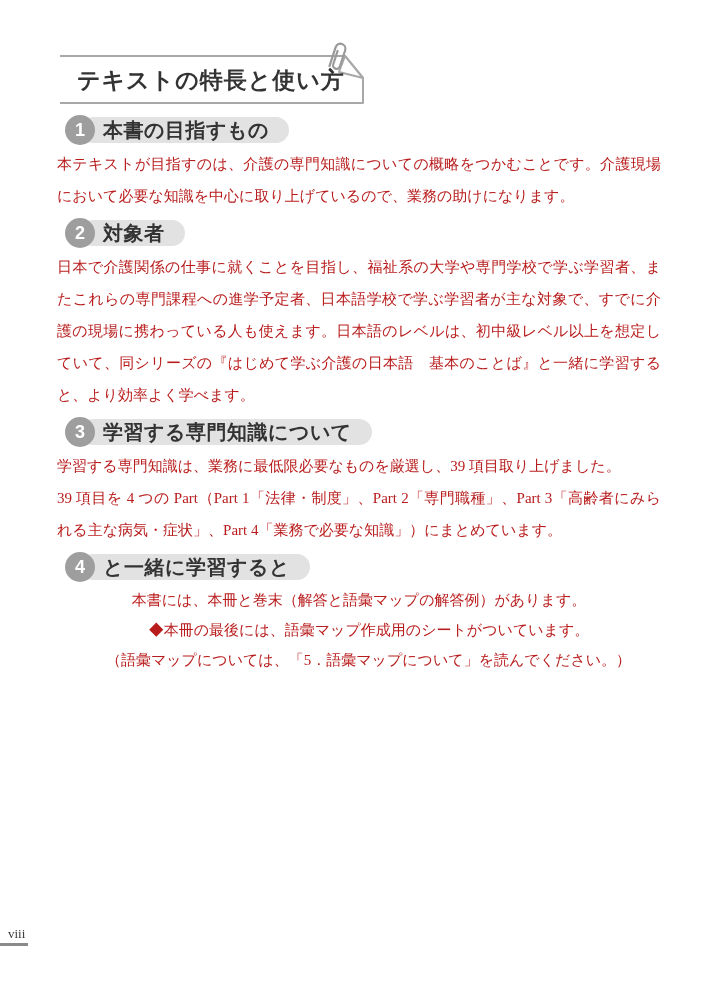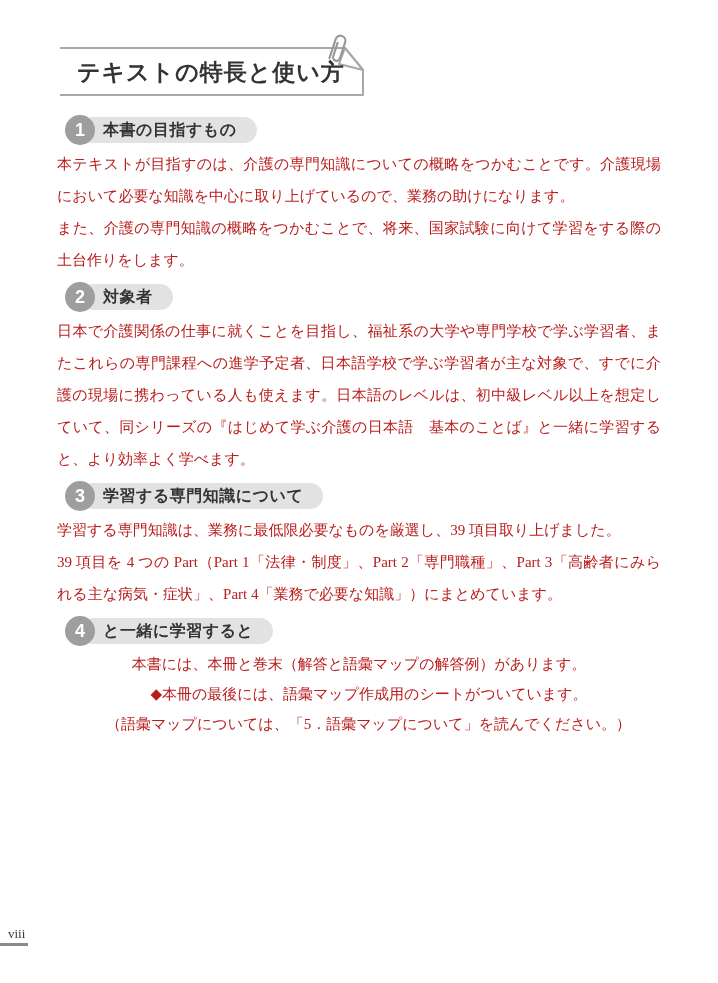--- a/index.html
+++ b/index.html
@@ -9,21 +9,21 @@
     height: 983px;
     background: #ffffff;
     overflow: hidden;
     color: #222222;
   }
 
   
   .title-note {
     position: absolute;
     left: 55px;
-    top: 28px;
+    top: 36px;
     width: 330px;
     height: 80px;
   }
   .title-note svg { position: absolute; left: 0; top: 0; }
   .title-text {
     position: absolute;
     left: 22px;
     top: 29px;
     font-family: "Liberation Sans", "DejaVu Sans", sans-serif;
     font-weight: bold;
@@ -68,37 +68,37 @@
     font-weight: bold;
     font-size: 18px;
     display: flex; align-items: center; justify-content: center;
   }
   .badge-label {
     position: relative; z-index: 1;
     margin-left: 8px;
     padding-right: 20px;
     font-family: "Liberation Sans", "DejaVu Sans", sans-serif;
     font-weight: bold;
-    font-size: 16px;
+    font-size: 20px;
     letter-spacing: 0.5px;
     color: #333333;
     white-space: nowrap;
   }
 
   
   .body-p {
     margin: 0;
     font-family: "Liberation Serif", "DejaVu Serif", serif;
     font-size: 15px;
     line-height: 32px;
     color: #b91c1c;
     text-align: justify;
   }
   .sec-4 .body-p { line-height: 30px; text-align: center; }
-  .indent-1 { margin-left: 20px; }
+  .indent-1 { margin-left: 20px; font-family: Liberation Serif, serif; }
   .indent-2 { margin-left: 19px; }
 
   
   .page-number {
     position: absolute;
     left: 8px;
     top: 926px;
     font-family: "Liberation Serif", "DejaVu Serif", serif;
     font-size: 13px;
     color: #3a3a3a;
@@ -130,21 +130,20 @@
 
   <div class="content">
 
     <section class="sec sec-1">
       <div class="badge">
         <div class="badge-bar"></div>
         <div class="badge-circle">1</div>
         <div class="badge-label">本書の目指すもの</div>
       </div>
       <p class="body-p">本テキストが目指すのは、介護の専門知識についての概略をつかむことです。介護現場において必要な知識を中心に取り上げているので、業務の助けになります。</p>
-      <p class="body-p">また、介護の専門知識の概略をつかむことで、将来、国家試験に向けて学習をする際の土台作りをします。</p>
     </section>
 
     <section class="sec sec-2">
       <div class="badge">
         <div class="badge-bar"></div>
         <div class="badge-circle">2</div>
         <div class="badge-label">対象者</div>
       </div>
       <p class="body-p">日本で介護関係の仕事に就くことを目指し、福祉系の大学や専門学校で学ぶ学習者、またこれらの専門課程への進学予定者、日本語学校で学ぶ学習者が主な対象で、すでに介護の現場に携わっている人も使えます。日本語のレベルは、初中級レベル以上を想定していて、同シリーズの『はじめて学ぶ介護の日本語　基本のことば』と一緒に学習すると、より効率よく学べます。</p>
     </section>

